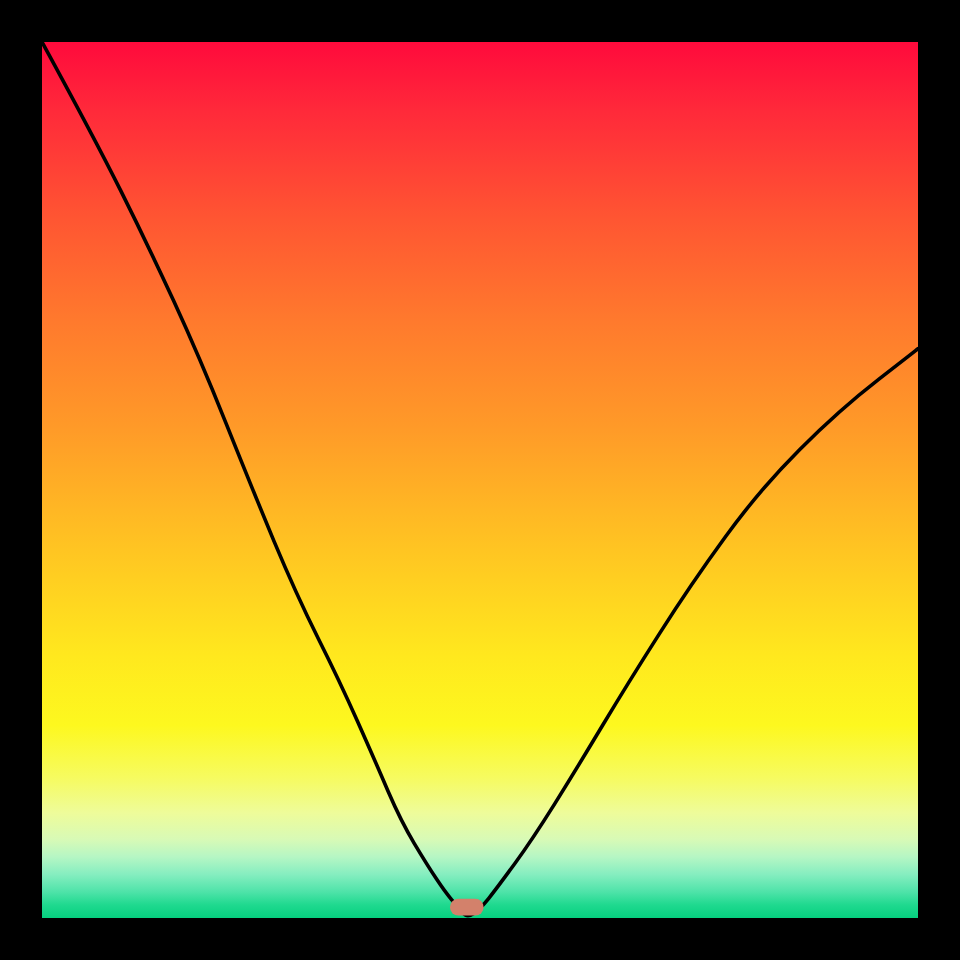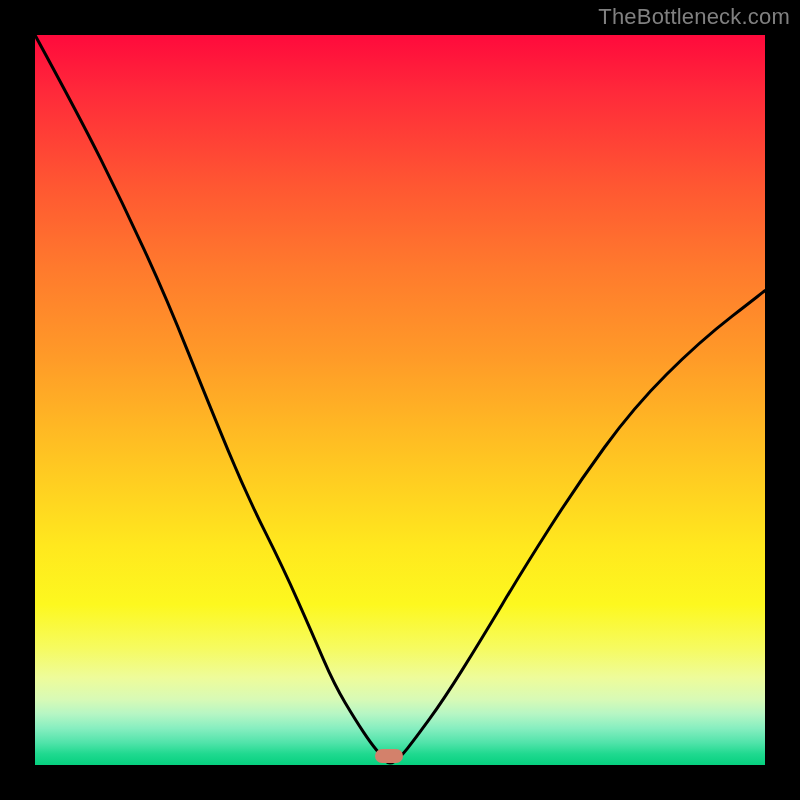--- a/index.html
+++ b/index.html
@@ -71,21 +71,20 @@
     background: #d3816b;
     border-radius: 7px;
     transform: translate(-50%, -50%);
   }
 </style>
 </head>
 <body>
 
 <div class="frame">
 
-  <div class="attribution">TheBottleneck.com</div>
 
   <div class="plot-area">
     <div class="gradient"></div>
 
     <svg class="curve" viewBox="0 0 730 730" preserveAspectRatio="none">
       <path fill="none" stroke="#000" stroke-width="3" stroke-linecap="round" d="M 0.0 0.0 Q 43.8 80.3 65.7 124.1 Q 87.6 167.9 109.5 215.3 Q 131.4 262.8 153.3 317.6 Q 175.2 372.3 193.4 416.1 Q 211.7 459.9 229.9 496.4 Q 248.2 532.9 262.8 565.8 Q 277.4 598.6 288.3 624.2 Q 299.3 649.7 310.3 668.0 Q 321.2 686.2 328.5 697.1 Q 335.8 708.1 341.3 714.7 Q 346.8 721.2 350.4 725.6 Q 354.1 730.0 359.5 726.4 Q 365.0 722.7 372.3 713.6 Q 379.6 704.4 394.2 684.4 Q 408.8 664.3 427.1 635.1 Q 445.3 605.9 467.2 569.4 Q 489.1 532.9 514.7 492.8 Q 540.2 452.6 569.4 412.5 Q 598.6 372.3 631.5 339.5 Q 664.3 306.6 697.2 281.1 T 730.0 255.5"></path>
     </svg>
 
     <div class="marker" style="left: 354.05px; top: 720.51px;"></div>
   </div>

